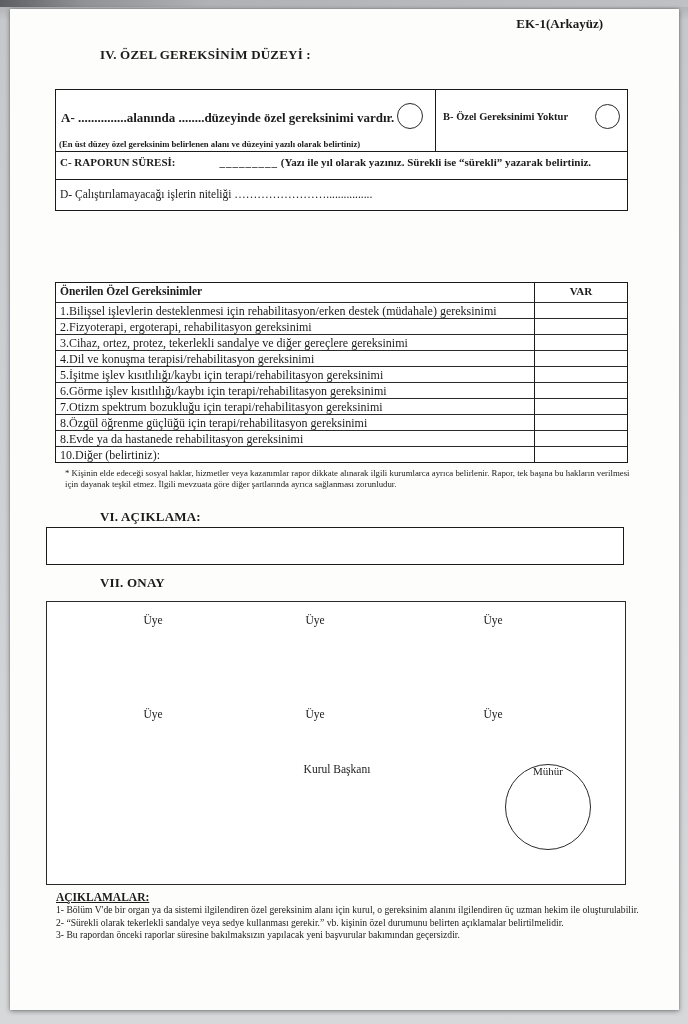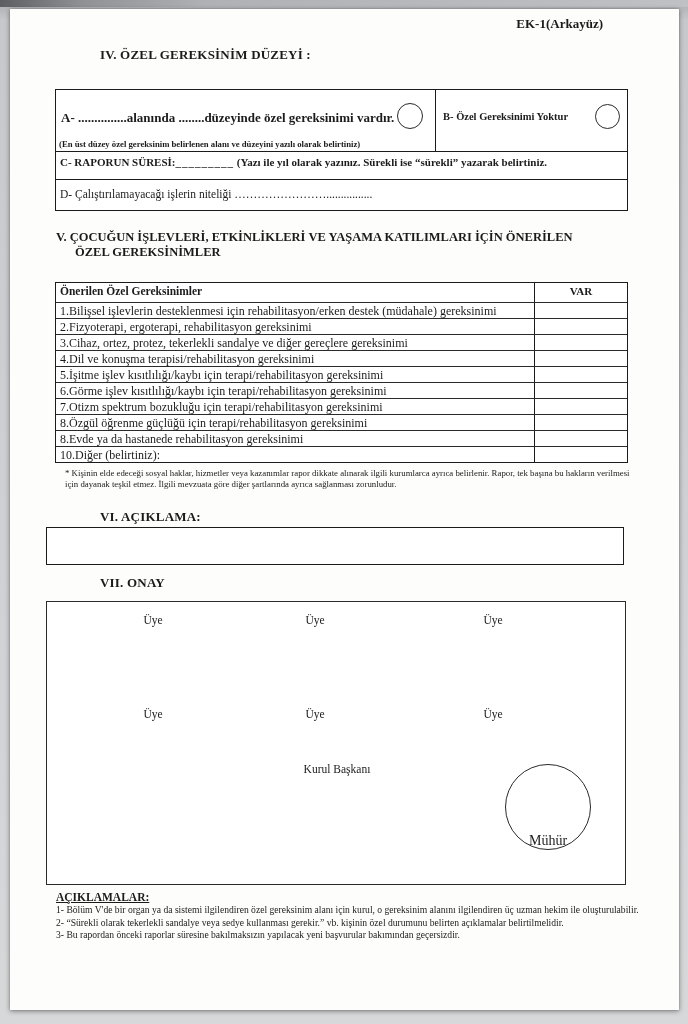--- a/index.html
+++ b/index.html
@@ -35,21 +35,21 @@
   .a-note  { position: absolute; left: 3px; bottom: 2px; font-size: 8.7px; font-weight: bold; white-space: nowrap; }
   .b-label { position: absolute; left: 7px; top: 21px; font-size: 10.5px; font-weight: bold; white-space: nowrap; }
   .opt-circle {
     position: absolute; width: 26px; height: 26px; border: 1.6px solid #2a2a2a;
     border-radius: 50%; background: #fff;
   }
   .circleA { right: 12px; top: 13px; }
   .circleB { right: 7px; top: 14px; width: 25px; height: 25px; }
   .t4-rowC { border-top: 1.2px solid #1b1b1b; height: 28px; padding: 4px 0 0 4px; font-size: 11px; font-weight: bold; white-space: nowrap; }
   .t4-rowD { border-top: 1.2px solid #1b1b1b; height: 31px; padding: 8px 0 0 4px; font-size: 11.5px; white-space: nowrap; }
-  .blank-line { letter-spacing: 1px; }
+  .blank-line { letter-spacing: 1px; margin-left: 44px; }
 
   
   .t5 { left: 45px; top: 273px; width: 573px; border: 1.5px solid #1b1b1b; background: #fff; }
   .t5-head { display: flex; height: 19px; font-weight: bold; }
   .t5-row  { display: flex; height: 16px; border-top: 1px solid #2a2a2a; }
   .t5 .c1 { flex: 1; padding: 1px 0 0 4px; font-size: 12px; white-space: nowrap; overflow: hidden; border-right: 1.2px solid #1b1b1b; }
   .t5 .c2 { width: 92px; text-align: center; font-size: 11px; padding-top: 2px; }
   .t5-head .c1 { font-size: 11.5px; padding-top: 2px; }
 
   .footnote { left: 55px; top: 459px; width: 566px; font-size: 8.8px; line-height: 1.28; }
@@ -60,21 +60,21 @@
   .uye { position: absolute; transform: translateX(-50%); font-size: 11.5px; }
   .uye-r1 { top: 12px; }
   .uye-r2 { top: 106px; }
   .uye-c1 { left: 106px; }
   .uye-c2 { left: 268px; }
   .uye-c3 { left: 446px; }
   .chairman { position: absolute; top: 161px; left: 290px; transform: translateX(-50%); font-size: 11.5px; }
   .seal {
     position: absolute; left: 458px; top: 162px; width: 86px; height: 86px;
     border: 1.6px solid #2a2a2a; border-radius: 50%;
-    display: flex; align-items: flex-end; justify-content: center; font-size: 14px;
+    display: flex; align-items: flex-start; justify-content: center; font-size: 11px;
   }
 
   .notes { left: 46px; top: 882px; width: 588px; }
   .notes-title { font-weight: bold; text-decoration: underline; font-size: 11.5px; margin-bottom: 1px; }
   .note-item { font-size: 9.6px; line-height: 1.32; }
 
   
   .scan-edge-top { position: absolute; left: 0; top: 0; width: 688px; height: 7px;
     background: linear-gradient(90deg, #4e5054 0%, #8a8c90 12%, #b0b2b6 30%, #c2c4c7 100%); opacity: .85; }
 </style>
@@ -102,24 +102,20 @@
       </div>
     </div>
     <div class="t4-rowC">
       <span>C- RAPORUN SÜRESİ:</span><span class="blank-line">_________</span><span> (Yazı ile yıl olarak yazınız. Sürekli ise “sürekli” yazarak belirtiniz.</span>
     </div>
     <div class="t4-rowD">
       <span>D- Çalıştırılamayacağı işlerin niteliği ……………………................</span>
     </div>
   </div>
 
-  <div class="abs h5">
-    <div>V.  ÇOCUĞUN İŞLEVLERİ, ETKİNLİKLERİ VE YAŞAMA KATILIMLARI İÇİN ÖNERİLEN</div>
-    <div class="line2">ÖZEL GEREKSİNİMLER</div>
-  </div>
 
   <div class="abs t5">
     <div class="t5-head">
       <div class="c1">Önerilen Özel Gereksinimler</div>
       <div class="c2">VAR</div>
     </div>
     <div class="t5-row">
       <div class="c1">1.Bilişsel işlevlerin desteklenmesi için rehabilitasyon/erken destek (müdahale) gereksinimi</div>
       <div class="c2"></div>
     </div>

